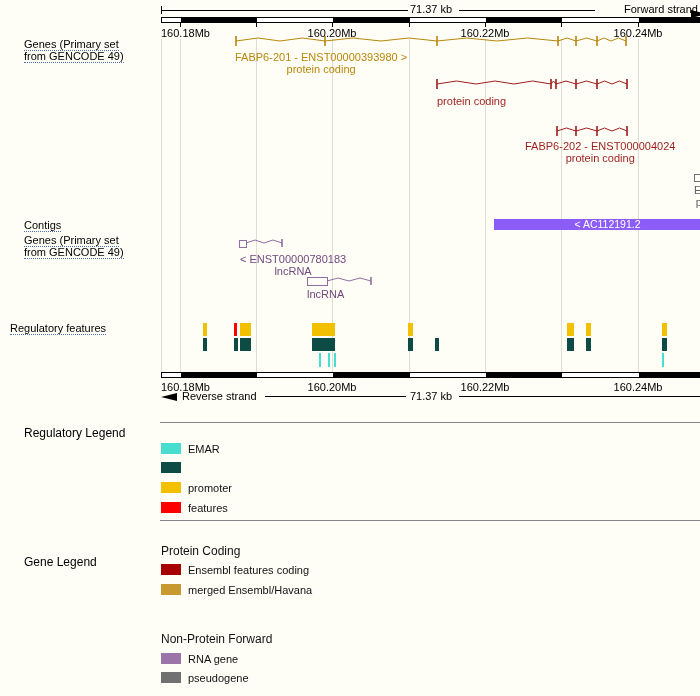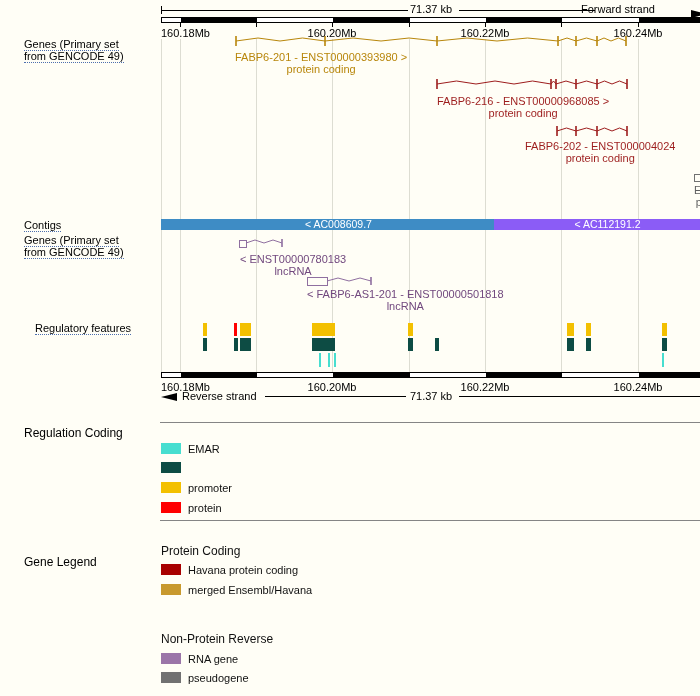--- a/index.html
+++ b/index.html
@@ -61,21 +61,21 @@
         <path d="M361 277 L361 285 " fill="none" stroke="#8f6fa0" stroke-width="1.6"></path>
         <rect x="297.5" y="277.5" width="20" height="8" fill="none" stroke="#8f6fa0" stroke-width="1"></rect>
       </g>
     </svg>
 
   <div>
     <div class="vtick" style="left:151px;top:6px;height:8px"></div>
     <div class="hline" style="left:151px;top:10px;width:247px"></div>
     <div class="abs t11" style="left:399px;top:3px;width:44px;text-align:center">71.37 kb</div>
     <div class="hline" style="left:449px;top:10px;width:136px"></div>
-    <div class="abs t11" style="left:571px;top:3px">Forward strand</div>
+    <div class="abs t11" style="left:614px;top:3px">Forward strand</div>
     <div class="arrow-right" style="left:681px;top:10px"></div>
   </div>
 
   <div class="rulerbar" id="ruler-top" style="top:17px">
       <div class="seg" style="left: 0px; width: 19px; background: rgb(255, 255, 255);"></div>
       <div class="seg" style="left: 19px; width: 76px; background: rgb(0, 0, 0);"></div>
       <div class="seg" style="left: 95px; width: 76px; background: rgb(255, 255, 255);"></div>
       <div class="seg" style="left: 171px; width: 77px; background: rgb(0, 0, 0);"></div>
       <div class="seg" style="left: 248px; width: 76px; background: rgb(255, 255, 255);"></div>
       <div class="seg" style="left: 324px; width: 76px; background: rgb(0, 0, 0);"></div>
@@ -92,52 +92,47 @@
     <span class="dotted">Genes (Primary set</span><br>
     <span class="dotted">from GENCODE 49)</span>
   </div>
   <div class="abs t11" style="left:14px;top:219px">
     <span class="dotted">Contigs</span>
   </div>
   <div class="abs t11" style="left:14px;top:234px">
     <span class="dotted">Genes (Primary set</span><br>
     <span class="dotted">from GENCODE 49)</span>
   </div>
-  <div class="abs t11" style="left:25px;top:322px">
+  <div class="abs t11" style="left:0;top:322px">
     <span class="dotted">Regulatory features</span>
   </div>
 
   <div class="abs t11 gold-t gene-label" style="left:225px;top:51px">
     <div>FABP6-201 - ENST00000393980 &gt;</div>
     <div>protein coding</div>
   </div>
   <div class="abs t11 red-t gene-label" style="left:427px;top:95px">
-    <div>FABP6-216 - ENST00000968085 &gt;</div>
     <div>protein coding</div>
   </div>
   <div class="abs t11 red-t gene-label" style="left:515px;top:140px">
     <div>FABP6-202 - ENST000004024</div>
     <div>protein coding</div>
   </div>
   <div class="abs t11 gray-t gene-label" style="left:684px;top:184px">
     <div>ENS</div>
     <div>prot</div>
   </div>
   <div class="abs t11 purple-t gene-label" style="left:230px;top:253px">
     <div>&lt; ENST00000780183</div>
     <div>lncRNA</div>
   </div>
   <div class="abs t11 purple-t gene-label" style="left:297px;top:288px">
-    <div>&lt; FABP6-AS1-201 - ENST00000501818</div>
     <div>lncRNA</div>
   </div>
 
-  <div class="contig-seg" style="left:151px;width:355px;background:#3e8cc5">
-    <div class="contig-label">&lt; AC008609.7</div>
-  </div>
   <div class="contig-seg" style="left:484px;width:227px;background:#8b5cf6">
     <div class="contig-label">&lt; AC112191.2</div>
   </div>
 
   <div class="rulerbar" id="ruler-bottom" style="top:372px">
       <div class="seg" style="left: 0px; width: 19px; background: rgb(255, 255, 255);"></div>
       <div class="seg" style="left: 19px; width: 76px; background: rgb(0, 0, 0);"></div>
       <div class="seg" style="left: 95px; width: 76px; background: rgb(255, 255, 255);"></div>
       <div class="seg" style="left: 171px; width: 77px; background: rgb(0, 0, 0);"></div>
       <div class="seg" style="left: 248px; width: 76px; background: rgb(255, 255, 255);"></div>
@@ -153,40 +148,40 @@
   <div>
     <div class="arrow-left" style="left:151px;top:393px"></div>
     <div class="abs t11" style="left:172px;top:390px">Reverse strand</div>
     <div class="hline" style="left:255px;top:396px;width:141px"></div>
     <div class="abs t11" style="left:399px;top:390px;width:44px;text-align:center">71.37 kb</div>
     <div class="hline" style="left:449px;top:396px;width:246px"></div>
     <div class="vtick" style="left:695px;top:392px;height:8px"></div>
   </div>
 
   <div class="legend-divider" style="top:422px"></div>
-  <div class="abs t12" style="left:14px;top:427px">Regulation Coding</div>
+  <div class="abs t12" style="left:14px;top:427px">Regulatory Legend</div>
 
   <div class="swatch" style="top: 443px; background: rgb(71, 222, 208);"></div>
   <div class="abs t11 legend-t" style="left:178px;top:443px">EMAR</div>
   <div class="swatch" style="top: 462px; background: rgb(13, 76, 68);"></div>
   <div class="swatch" style="top: 482px; background: rgb(243, 192, 0);"></div>
   <div class="abs t11 legend-t" style="left:178px;top:482px">promoter</div>
   <div class="swatch" style="top: 502px; background: rgb(255, 0, 0);"></div>
-  <div class="abs t11 legend-t" style="left:178px;top:502px">protein</div>
+  <div class="abs t11 legend-t" style="left:178px;top:502px">features</div>
 
   <div class="legend-divider" style="top:520px"></div>
   <div class="abs t12" style="left:14px;top:556px">Gene Legend</div>
 
   <div class="abs t12 legend-t" style="left:151px;top:545px">Protein Coding</div>
   <div class="swatch" style="top: 564px; background: rgb(168, 0, 0);"></div>
-  <div class="abs t11 legend-t" style="left:178px;top:564px">Havana protein coding</div>
+  <div class="abs t11 legend-t" style="left:178px;top:564px">Ensembl features coding</div>
   <div class="swatch" style="top: 584px; background: rgb(200, 153, 46);"></div>
   <div class="abs t11 legend-t" style="left:178px;top:584px">merged Ensembl/Havana</div>
 
-  <div class="abs t12 legend-t" style="left:151px;top:633px">Non-Protein Reverse</div>
+  <div class="abs t12 legend-t" style="left:151px;top:633px">Non-Protein Forward</div>
   <div class="swatch" style="top: 653px; background: rgb(155, 117, 168);"></div>
   <div class="abs t11 legend-t" style="left:178px;top:653px">RNA gene</div>
   <div class="swatch" style="top: 672px; background: rgb(113, 113, 113);"></div>
   <div class="abs t11 legend-t" style="left:178px;top:672px">pseudogene</div>
 
 <div class="gridline" style="left: 151px; background: rgb(221, 221, 210);"></div>
     <div class="gridline" style="left: 170px; background: rgb(221, 221, 210);"></div>
     <div class="gridline" style="left: 246px; background: rgb(221, 221, 210);"></div>
     <div class="gridline" style="left: 322px; background: rgb(221, 221, 210);"></div>
     <div class="gridline" style="left: 399px; background: rgb(221, 221, 210);"></div>

